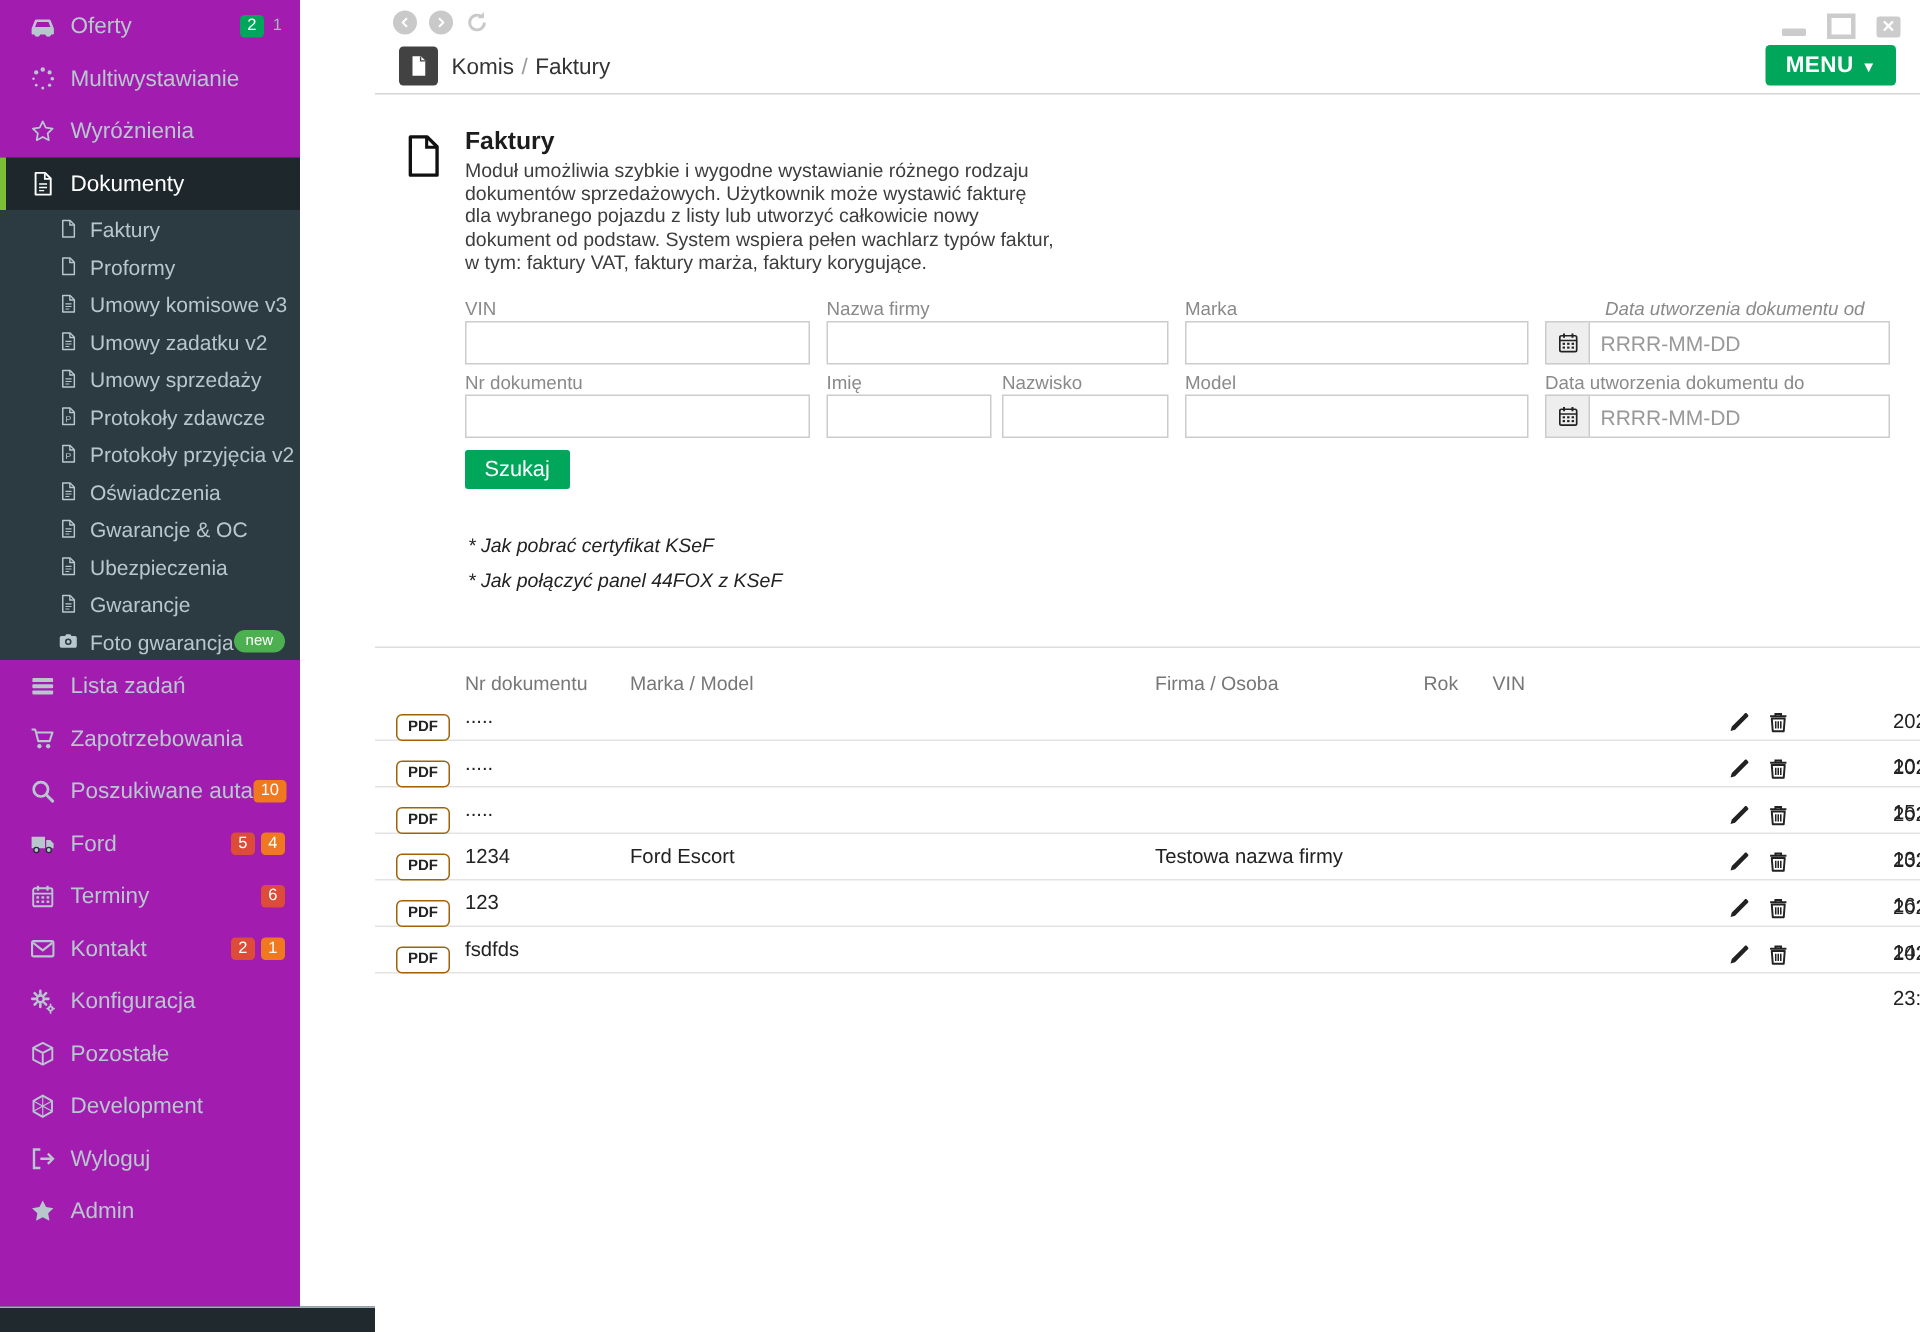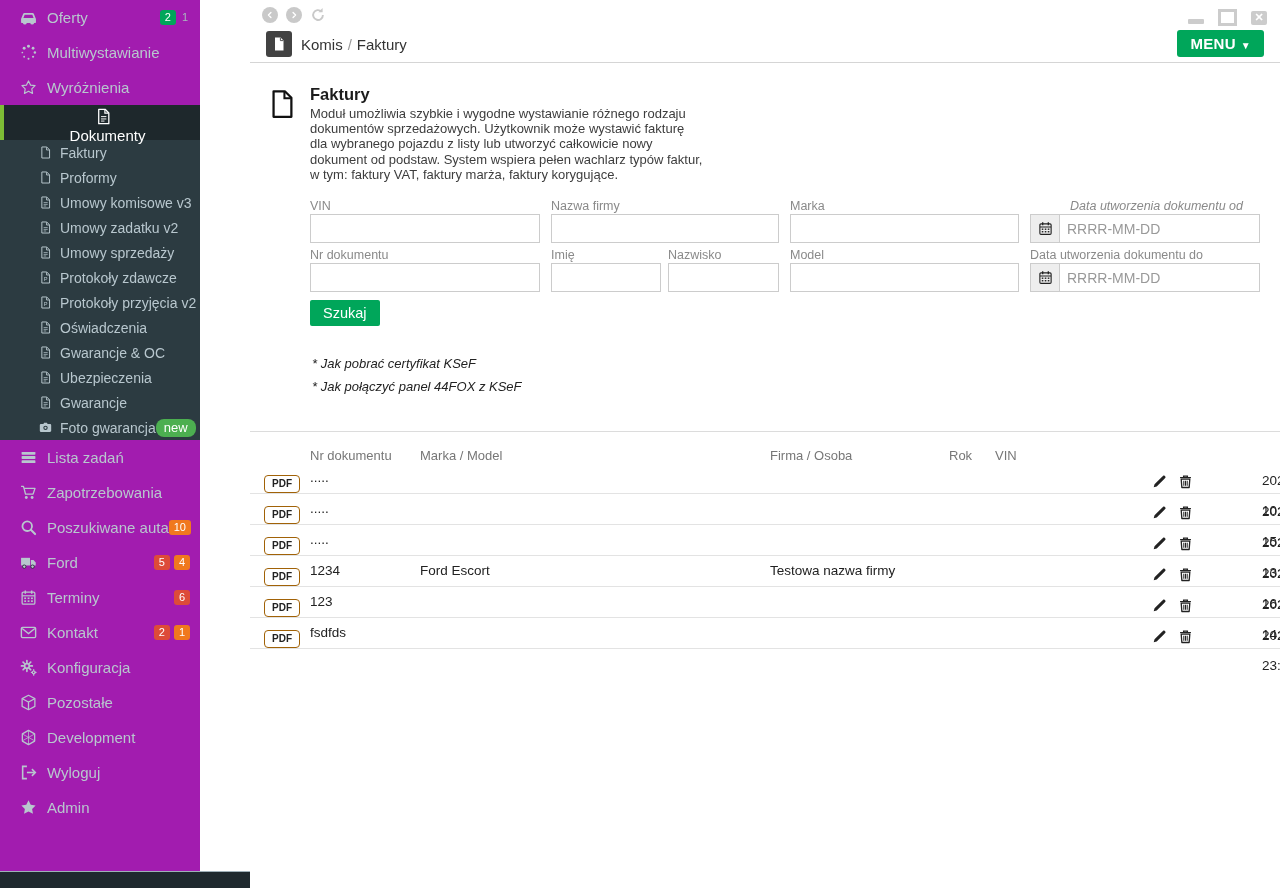--- a/index.html
+++ b/index.html
@@ -3,29 +3,29 @@
 <meta charset="utf-8">
 <style>
   html,body{margin:0;padding:0;}
   body{width:1280px;height:888px;overflow:hidden;font-family:"Liberation Sans",sans-serif;background:#fff;position:relative;}
 
   
   .sidebar{position:absolute;left:0;top:0;width:200px;height:888px;background:#a21caf;color:#b8c7ce;}
   .nav-item{display:flex;align-items:center;height:35px;padding:0 10px 0 13px;font-size:15px;cursor:pointer;border-left:4px solid transparent;box-sizing:border-box;}
   .nav-item .icon{width:22px;display:flex;justify-content:center;align-items:center;color:#b8c7ce;flex:0 0 22px;}
   .nav-item .lbl{margin-left:8px;white-space:nowrap;}
-  .nav-item.active{background:#1e282c;border-left-color:#7dbd35;color:#fff;flex-direction:column;}
+  .nav-item.active{background:#1e282c;border-left-color:#7dbd35;color:#fff;}
   .nav-item.active .icon{color:#fff;}
   .badges{margin-left:auto;display:flex;gap:4px;align-items:center;}
   .badge{font-size:11px;line-height:1;padding:2px 5px;border-radius:3px;color:#fff;}
   .b-green{background:#00a65a;}
   .b-red{background:#dd4b39;}
   .b-orange{background:#f0781e;}
   .b-plain{background:transparent;color:#aab8be;padding:2px 2px;}
-  .b-new{background:#4caf50;border-radius:8px;font-size:13px;padding:2.5px 8px;}
+  .b-new{background:#4caf50;border-radius:8px;font-size:10px;padding:2.5px 8px;}
   .submenu{background:#2c3b41;}
   .sub-item{display:flex;align-items:center;height:25px;padding:0 10px 0 37px;font-size:14px;cursor:pointer;color:#b8c7ce;}
   .sub-item .icon{width:16px;display:flex;justify-content:center;align-items:center;color:#b8c7ce;flex:0 0 16px;}
   .sub-item .lbl{margin-left:7px;white-space:nowrap;}
   .sidebar-footer{position:absolute;bottom:0;left:0;width:250px;height:16px;background:#1f292e;border-top:1px solid #9fb0b8;}
   .ic{width:17px;height:17px;}
   .ic-s{width:13px;height:13px;}
 
   
   .main{position:absolute;left:250px;top:0;width:1030px;height:888px;background:#fff;}

